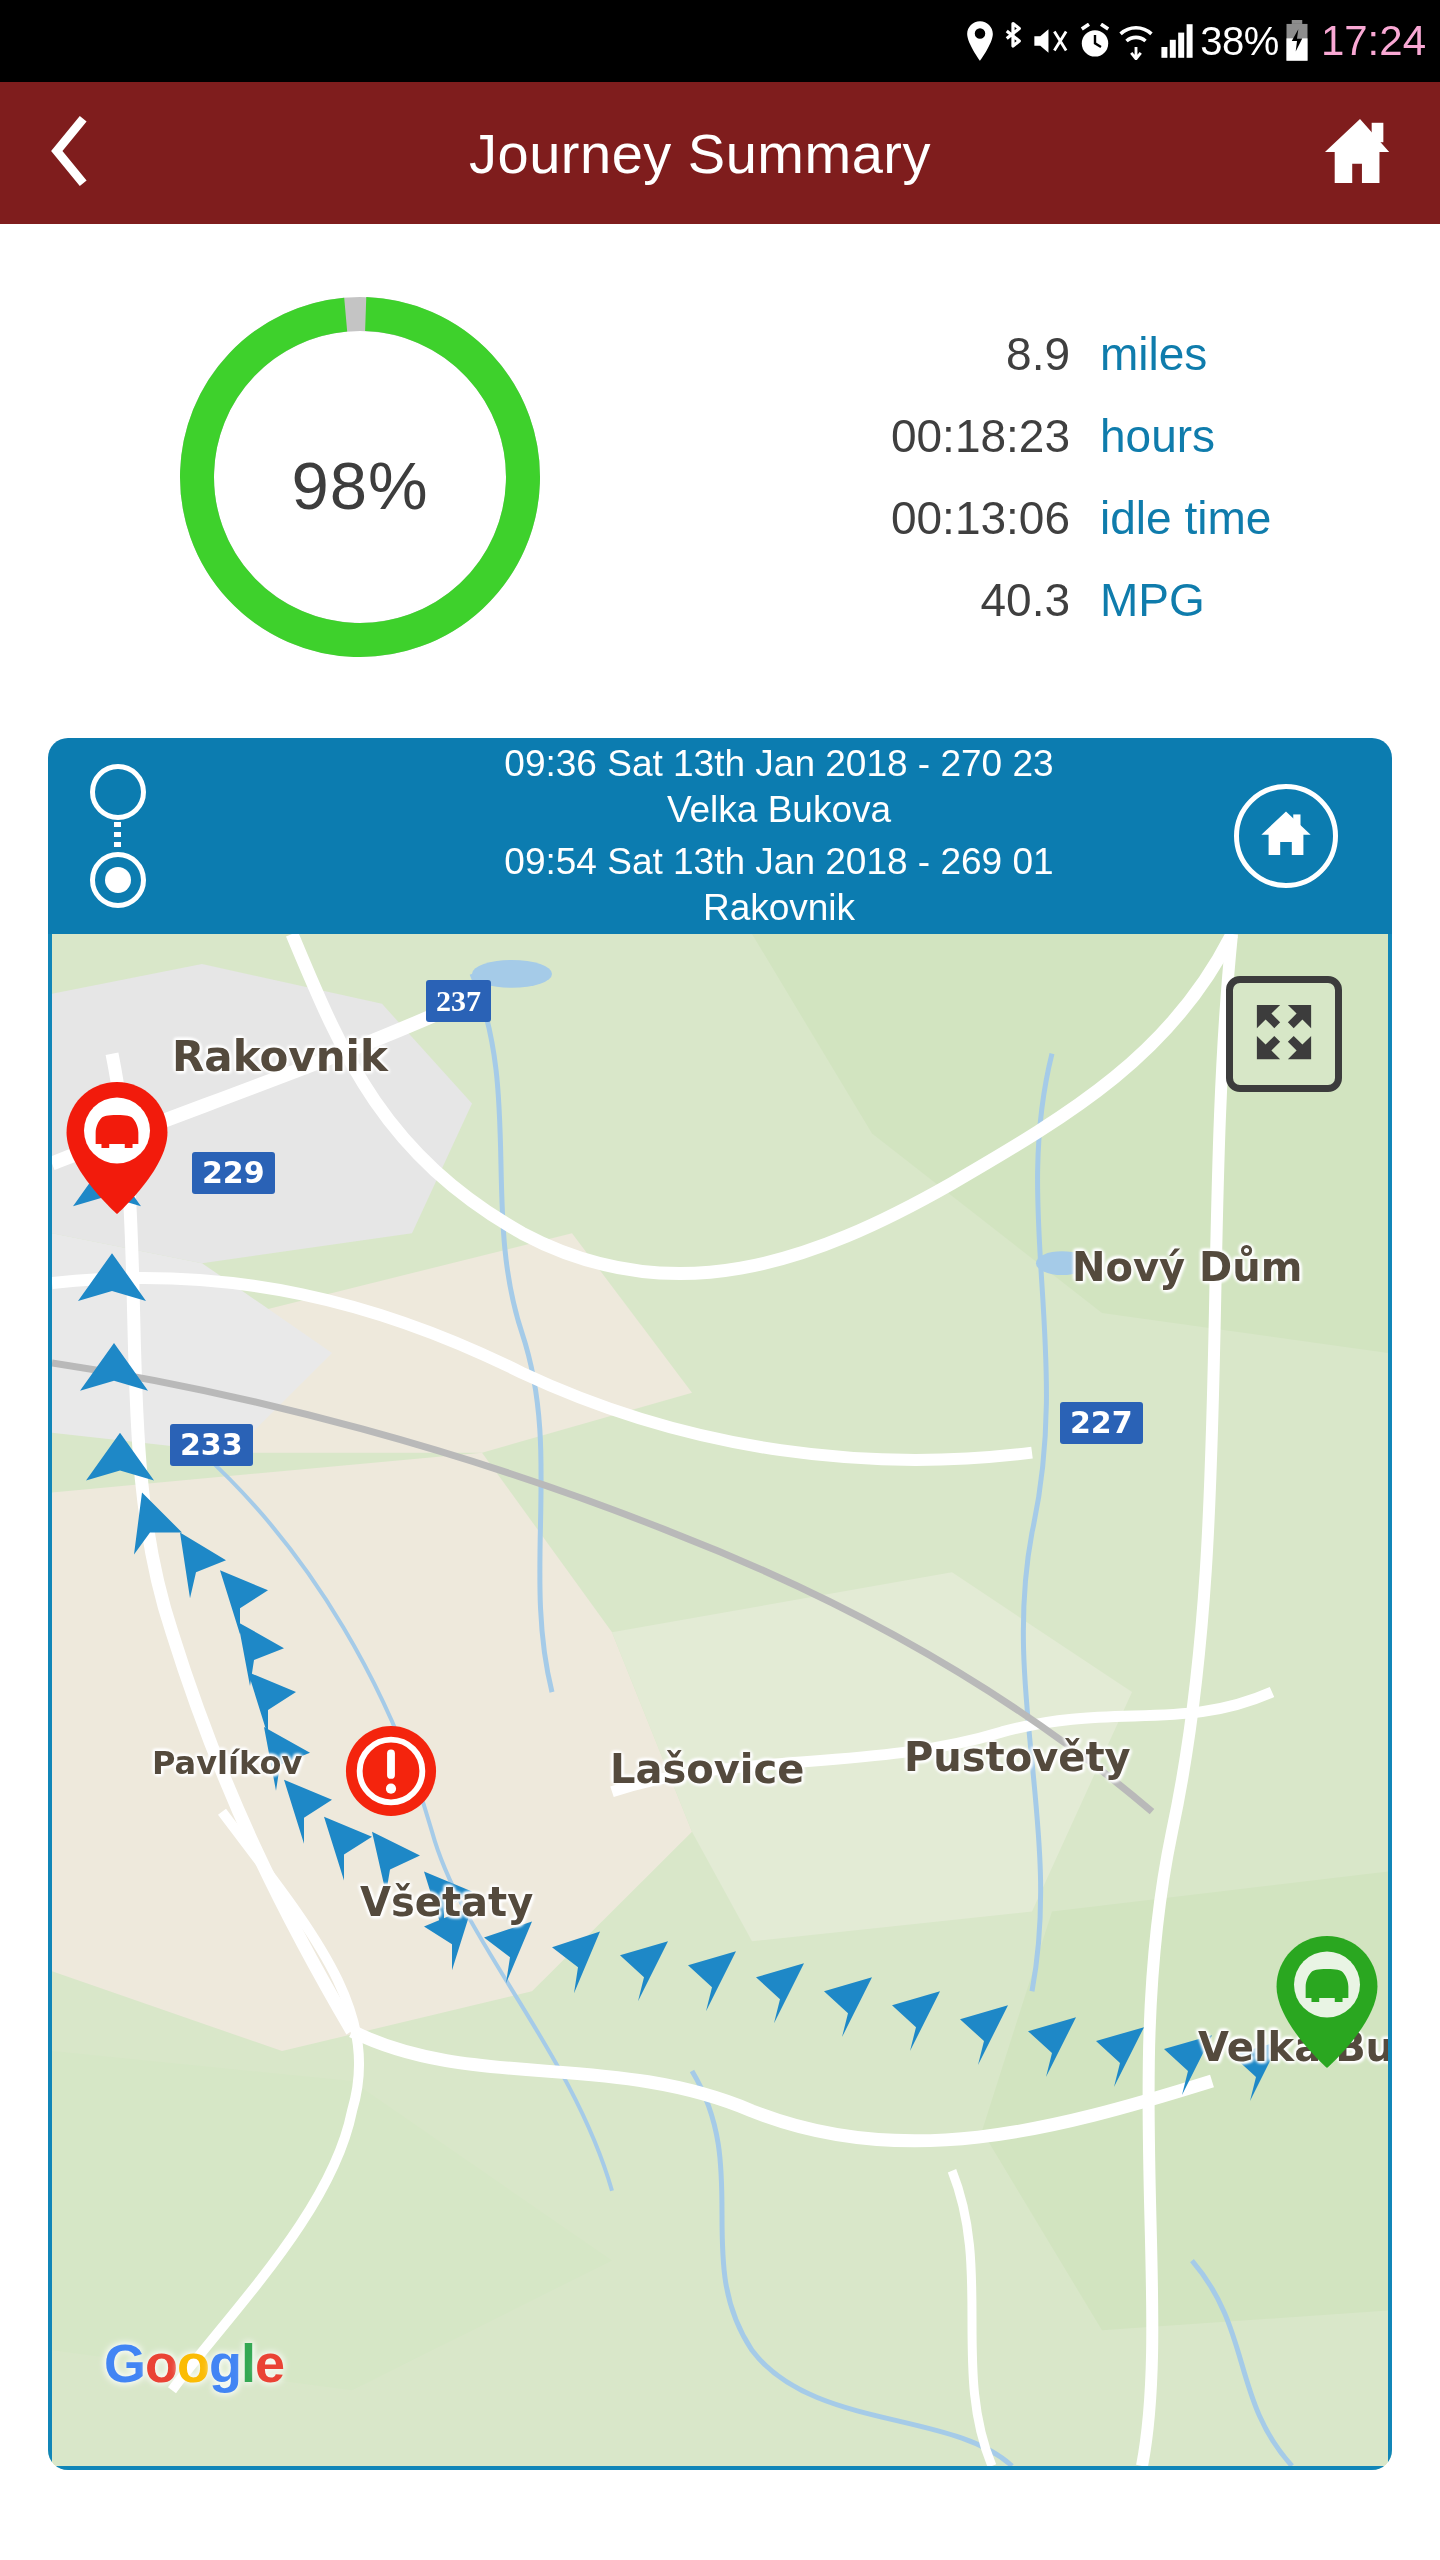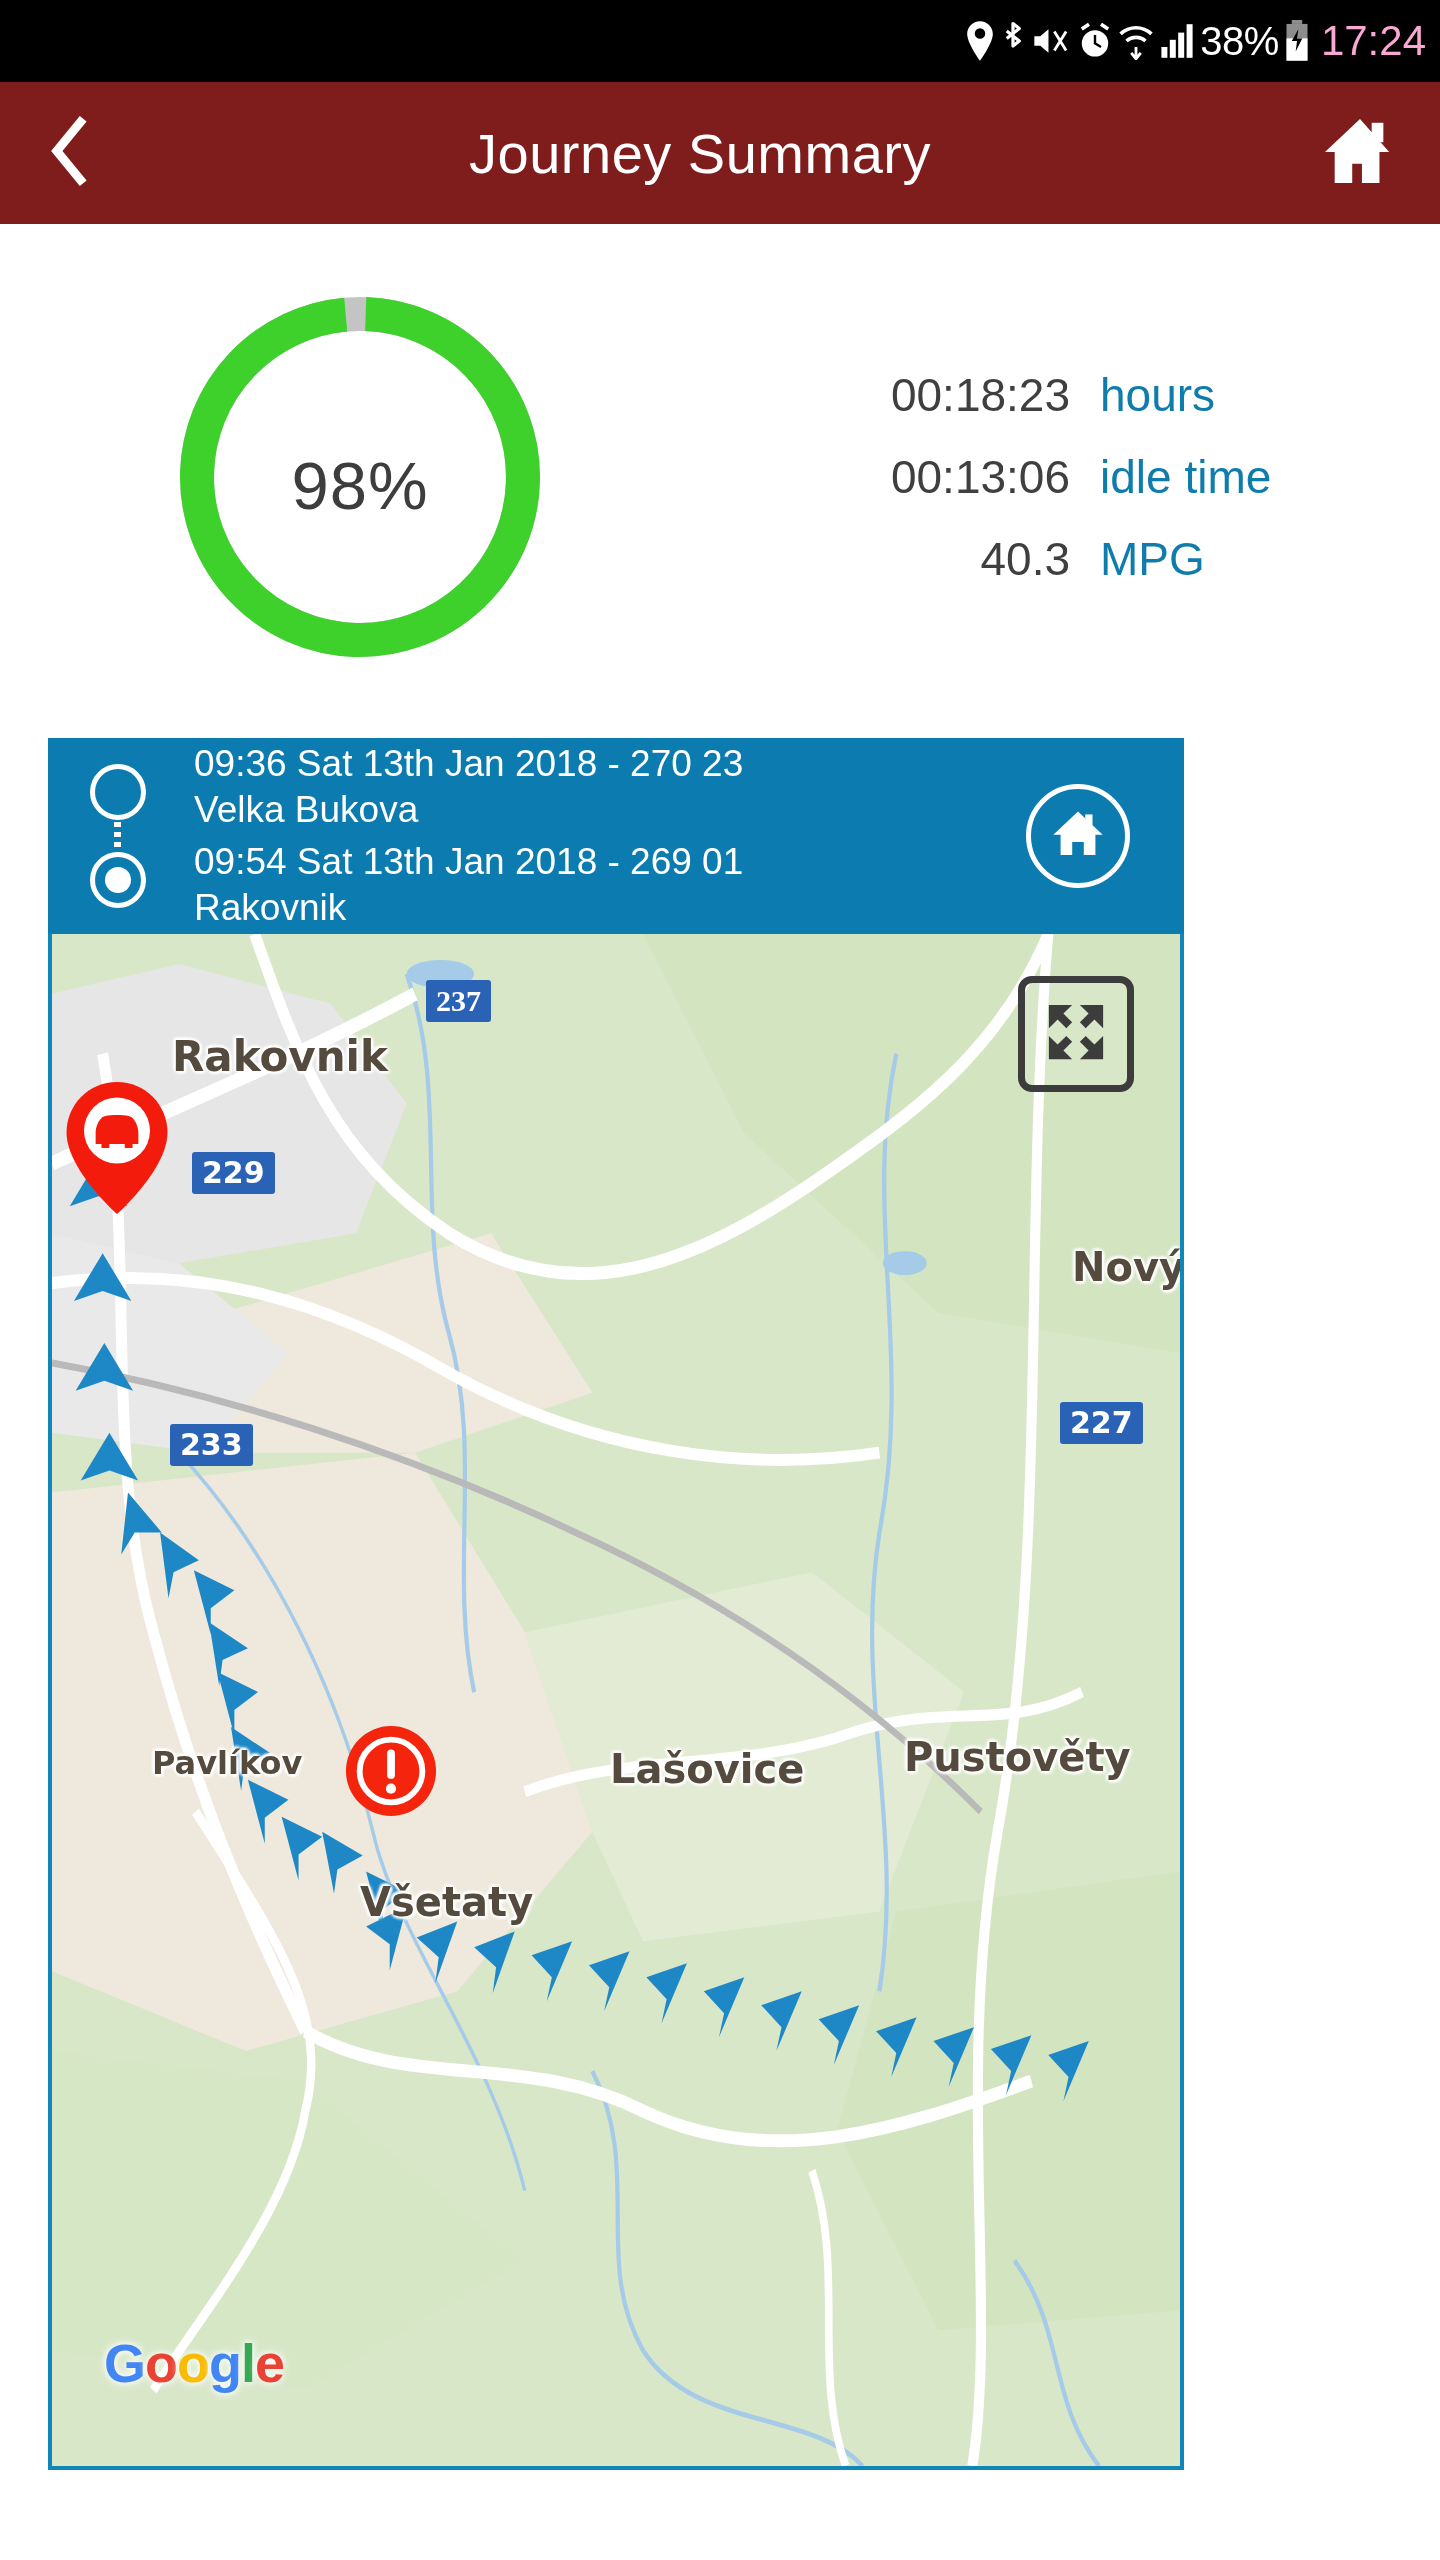--- a/index.html
+++ b/index.html
@@ -153,25 +153,26 @@
     margin-left: 30px;
     text-align: left;
     min-width: 230px;
   }
 
   
   .journey-card {
     position: absolute;
     top: 738px;
     left: 48px;
-    width: 1136px;
+    width: 1344px;
     height: 1732px;
-    border-radius: 0;
+    border-radius: 20px;
     overflow: hidden;
     box-sizing: border-box;
+    text-align: center;
   }
   .journey-header {
     position: relative;
     height: 196px;
     background: #0c7cb0;
     display: flex;
     align-items: center;
     box-sizing: border-box;
     padding: 0 28px;
   }
@@ -392,20 +393,24 @@
   <div class="donut-wrap">
     <div class="donut">
       <svg width="396" height="396" viewBox="0 0 396 396">
         <circle cx="198" cy="198" r="163" fill="none" stroke="#c4c4c4" stroke-width="34"></circle>
         <circle id="score-arc" cx="198" cy="198" r="163" fill="none" stroke="#3ed12c" stroke-width="34" transform="rotate(-88 198 198)" stroke-dasharray="1003.6760209688671 20.483184101405467"></circle>
       </svg>
       <div class="donut-label">98%</div>
     </div>
   </div>
   <div class="stats">
+    <div class="stat-row">
+      <span class="stat-value">8.9</span>
+      <span class="stat-label">miles</span>
+    </div>
     <div class="stat-row">
       <span class="stat-value">00:18:23</span>
       <span class="stat-label">hours</span>
     </div>
     <div class="stat-row">
       <span class="stat-value">00:13:06</span>
       <span class="stat-label">idle time</span>
     </div>
     <div class="stat-row">
       <span class="stat-value">40.3</span>

